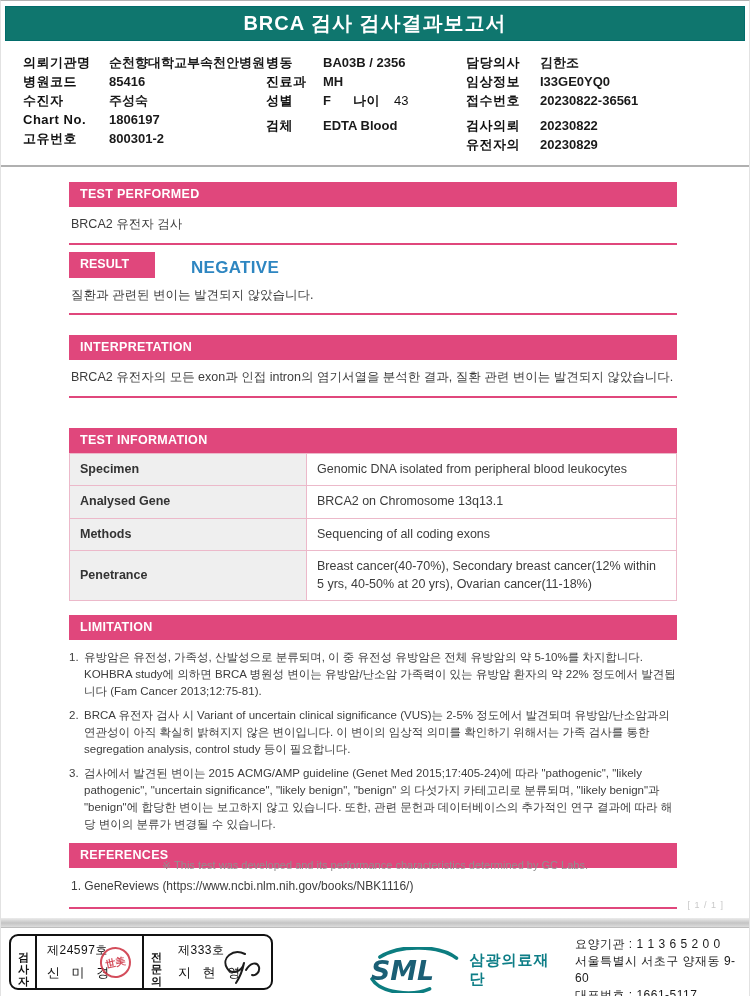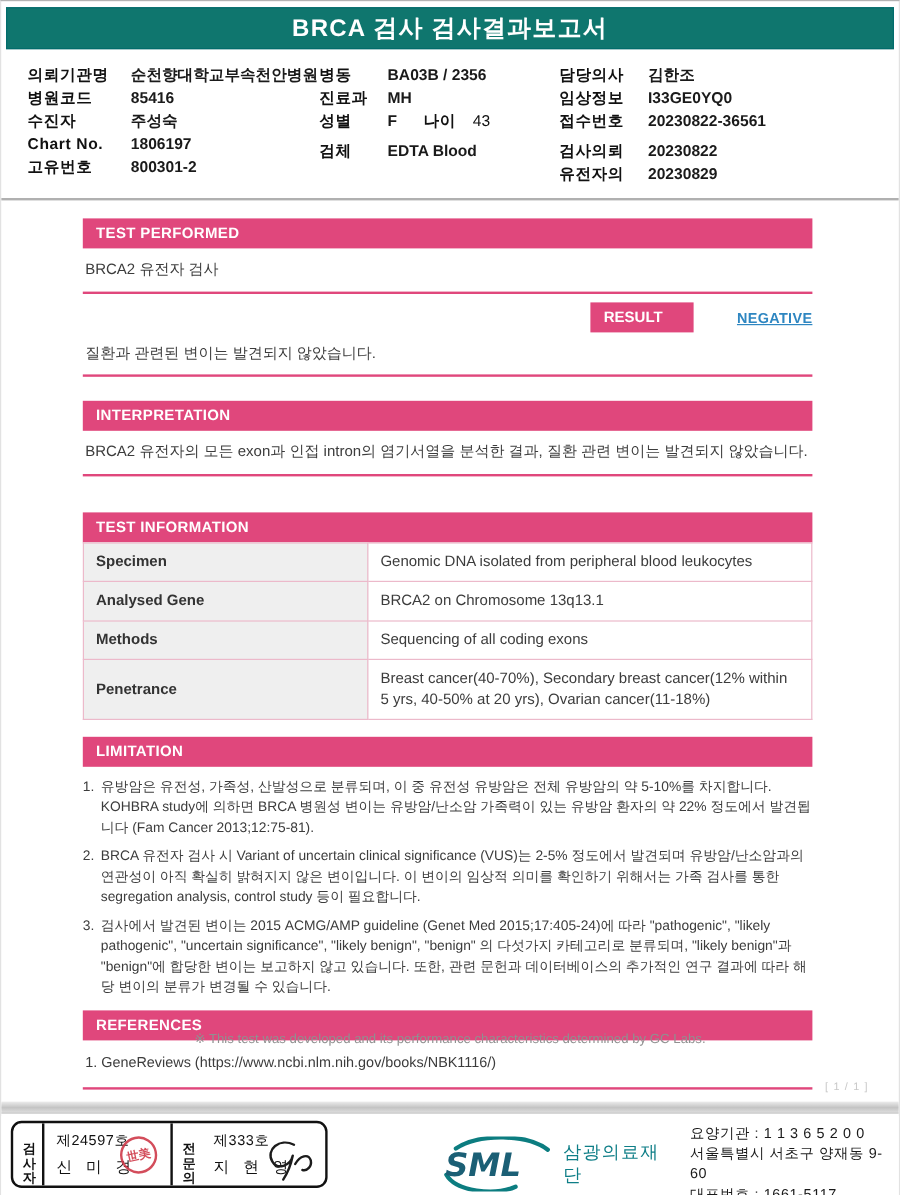--- a/index.html
+++ b/index.html
@@ -38,26 +38,26 @@
   .content { width:608px; margin:15px 0 0 68px; }
   .sec-header {
     background:#e0477c; color:#fff; font-weight:bold; font-size:12.5px;
     padding:5px 11px 6px 11px; letter-spacing:0.3px;
   }
   .sec-body {
     font-size:12.5px; color:#3c3c3c; padding:9px 2px 9px 2px;
     border-bottom:2px solid #e0477c; line-height:1.4;
   }
   .gap6 { height:6px; } .gap14 { height:14px; } .gap20 { height:20px; } .gap30 { height:30px; }
-  .result-row { display:flex; align-items:stretch; margin-top:7px;justify-content:flex-end; }
+  .result-row { display:flex; align-items:stretch; margin-top:7px; }
   .result-label {
     background:#e0477c; color:#fff; font-weight:bold; font-size:12.5px;
     padding:5px 11px 6px 11px; width:86px;
   }
-  .result-value { color:#2e86c1; font-size:12px; font-weight:bold; padding:6px 0 0 36px; letter-spacing:0.3px;text-decoration:underline; }
+  .result-value { color:#2e86c1; font-size:17px; font-weight:bold; padding:6px 0 0 36px; letter-spacing:0.3px; }
   
   table.info { width:100%; border-collapse:collapse; }
   table.info td {
     border:1px solid #ecb9ca; font-size:12.5px; padding:7px 10px; vertical-align:middle;
     line-height:1.4;
   }
   td.tlabel { background:#efefef; font-weight:bold; color:#333; width:237px; }
   td.tvalue { color:#3c3c3c; }
   
   .lim-item { display:flex; font-size:11.5px; color:#3c3c3c; line-height:1.48; margin-top:7px; }
@@ -99,21 +99,21 @@
     display:flex; align-items:center; justify-content:center;
     color:#cf3a4a; font-size:10px; font-weight:bold; transform:rotate(-12deg);
     opacity:0.9;
   }
   .sig { position:absolute; right:4px; top:12px; }
   
   .org-area { position:absolute; left:363px; top:6px; display:flex; align-items:center; }
   .org-lines { margin-left:10px; }
   .org-line { font-size:12px; color:#1a1a1a; line-height:17px; letter-spacing:0.5px; }
   .logo-wrap { display:flex; align-items:center; }
-  .org-name { font-size:15px; font-weight:normal; color:#0e7e87; margin-left:4px; letter-spacing:1px; }
+  .org-name { font-size:15px; font-weight:bold; color:#0e7e87; margin-left:4px; letter-spacing:1px; }
 </style>
 </head>
 <body>
 
 <div class="page">
 
   <div class="banner">
     <div class="banner-title">BRCA 검사 검사결과보고서</div>
   </div>
 

